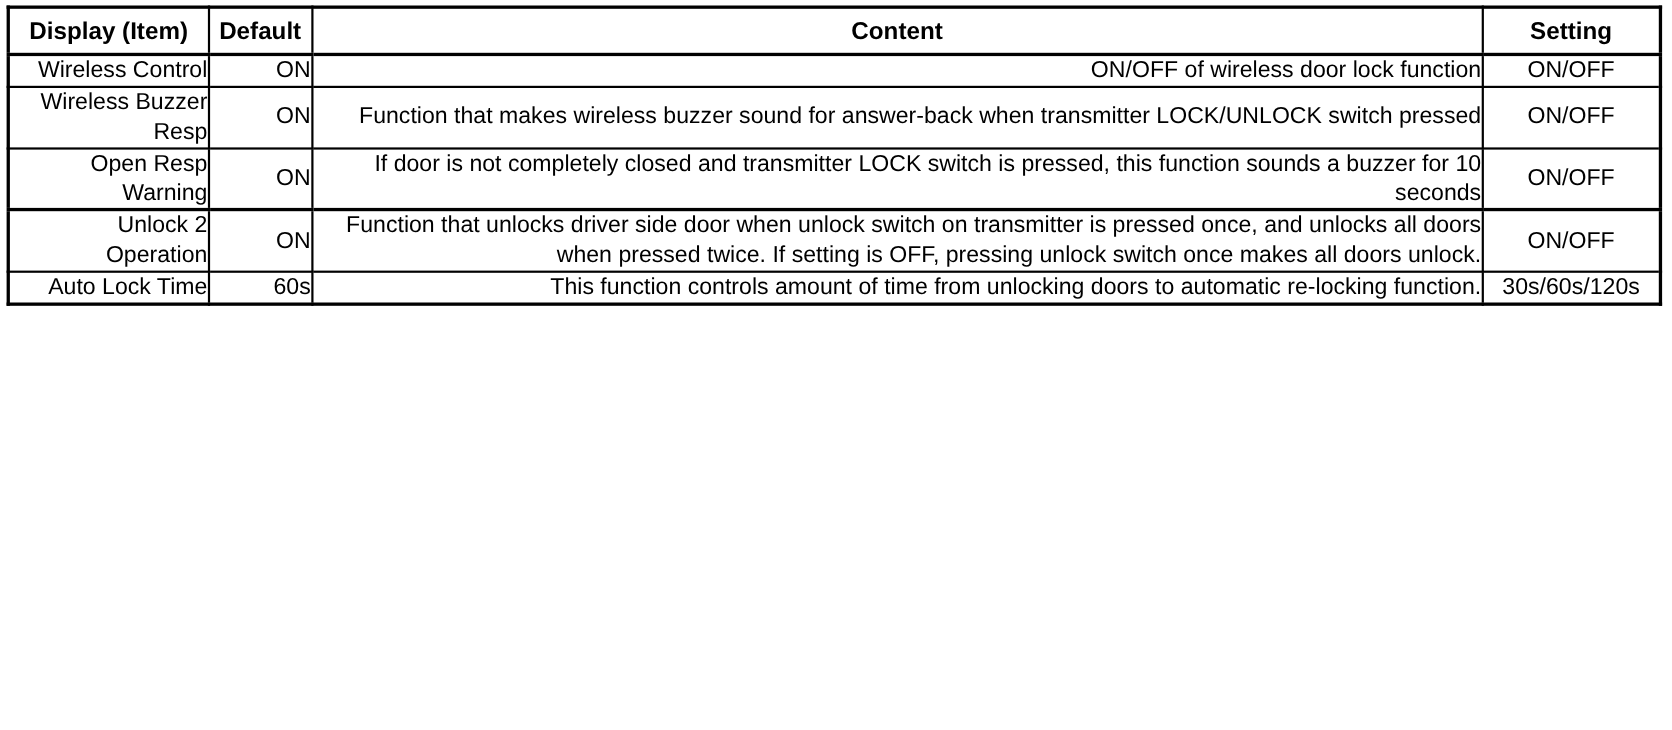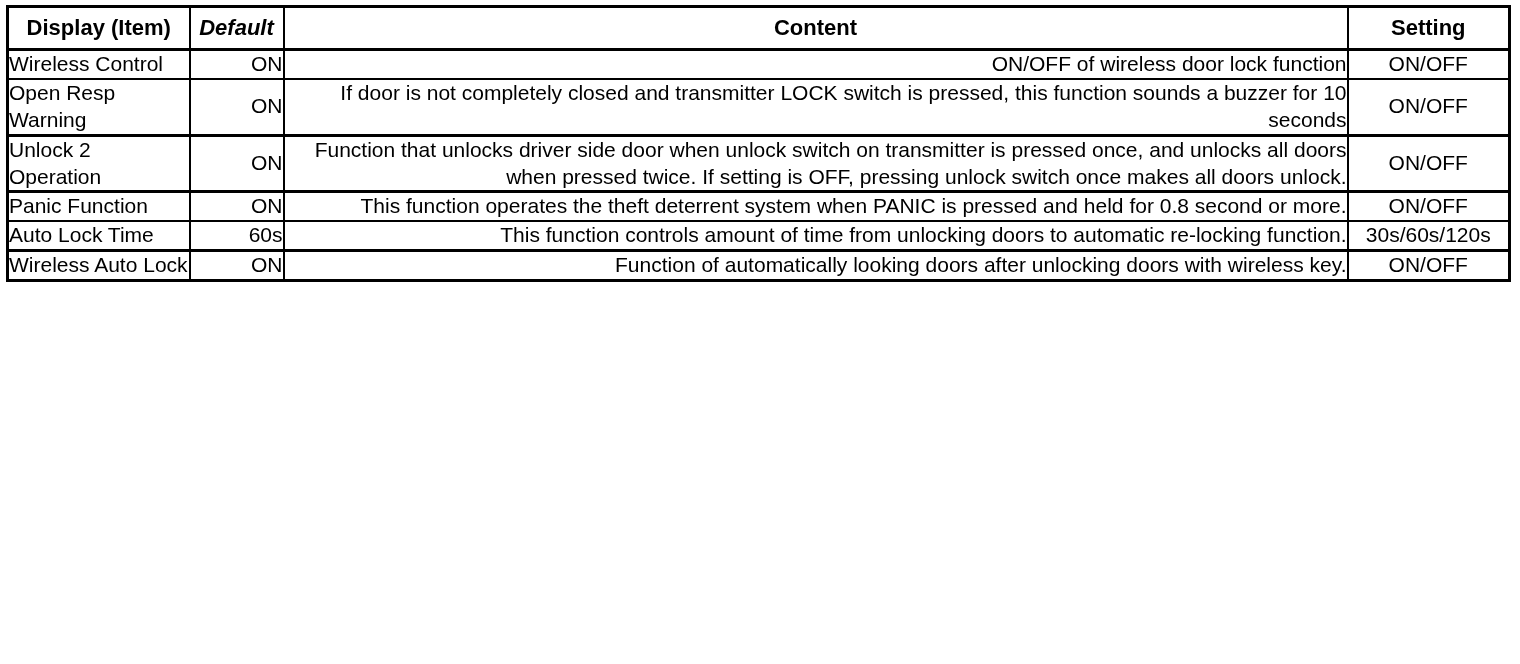--- a/index.html
+++ b/index.html
@@ -43,26 +43,26 @@
   }
   table.spec thead th {
     font-weight: bold;
     font-size: 22px;
     height: 38px;
     border-bottom: 3px solid #000;
     text-align: center;
     padding: 1px 6px;
   }
   th.h-item    { text-align: left;   padding-left: 7px; }
-  th.h-default { text-align: center; font-style: italic; }
+  th.h-default { text-align: center; }
   th.h-content { text-align: center; }
   th.h-setting { text-align: center; }
 
   td.cell-item {
-    text-align: left;
+    text-align: right;
     padding: 3px 5px 3px 7px;
     line-height: 1.32;
     margin-top: 14px;
   }
   td.cell-default {
     text-align: right;
     padding: 3px 5px 3px 8px;
   }
   td.cell-content {
     text-align: right;
@@ -96,44 +96,38 @@
       </tr>
     </thead>
     <tbody>
       <tr>
         <td class="cell-item">Wireless Control</td>
         <td class="cell-default">ON</td>
         <td class="cell-content">ON/OFF of wireless door lock function</td>
         <td class="cell-setting">ON/OFF</td>
       </tr>
       <tr>
+        <td class="cell-item">Wireless Buzzer Resp</td>
+        <td class="cell-default">ON</td>
+        <td class="cell-content">Function that makes wireless buzzer sound for answer-back when transmitter LOCK/UNLOCK switch pressed</td>
+        <td class="cell-setting">ON/OFF</td>
+      </tr>
+      <tr>
         <td class="cell-item">Open Resp Warning</td>
         <td class="cell-default">ON</td>
         <td class="cell-content">If door is not completely closed and transmitter LOCK switch is pressed, this function sounds a buzzer for 10 seconds</td>
         <td class="cell-setting">ON/OFF</td>
       </tr>
       <tr class="thick-top">
         <td class="cell-item">Unlock 2 Operation</td>
         <td class="cell-default">ON</td>
         <td class="cell-content">Function that unlocks driver side door when unlock switch on transmitter is pressed once, and unlocks all doors when pressed twice. If setting is OFF, pressing unlock switch once makes all doors unlock.</td>
         <td class="cell-setting">ON/OFF</td>
       </tr>
-      <tr class="thick-top">
-        <td class="cell-item">Panic Function</td>
-        <td class="cell-default">ON</td>
-        <td class="cell-content">This function operates the theft deterrent system when PANIC is pressed and held for 0.8 second or more.</td>
-        <td class="cell-setting">ON/OFF</td>
-      </tr>
       <tr>
         <td class="cell-item">Auto Lock Time</td>
         <td class="cell-default">60s</td>
         <td class="cell-content">This function controls amount of time from unlocking doors to automatic re-locking function.</td>
         <td class="cell-setting">30s/60s/120s</td>
       </tr>
-      <tr class="thick-top">
-        <td class="cell-item">Wireless Auto Lock</td>
-        <td class="cell-default">ON</td>
-        <td class="cell-content">Function of automatically looking doors after unlocking doors with wireless key.</td>
-        <td class="cell-setting">ON/OFF</td>
-      </tr>
     </tbody>
   </table>
 </div>
 
 </body></html>

